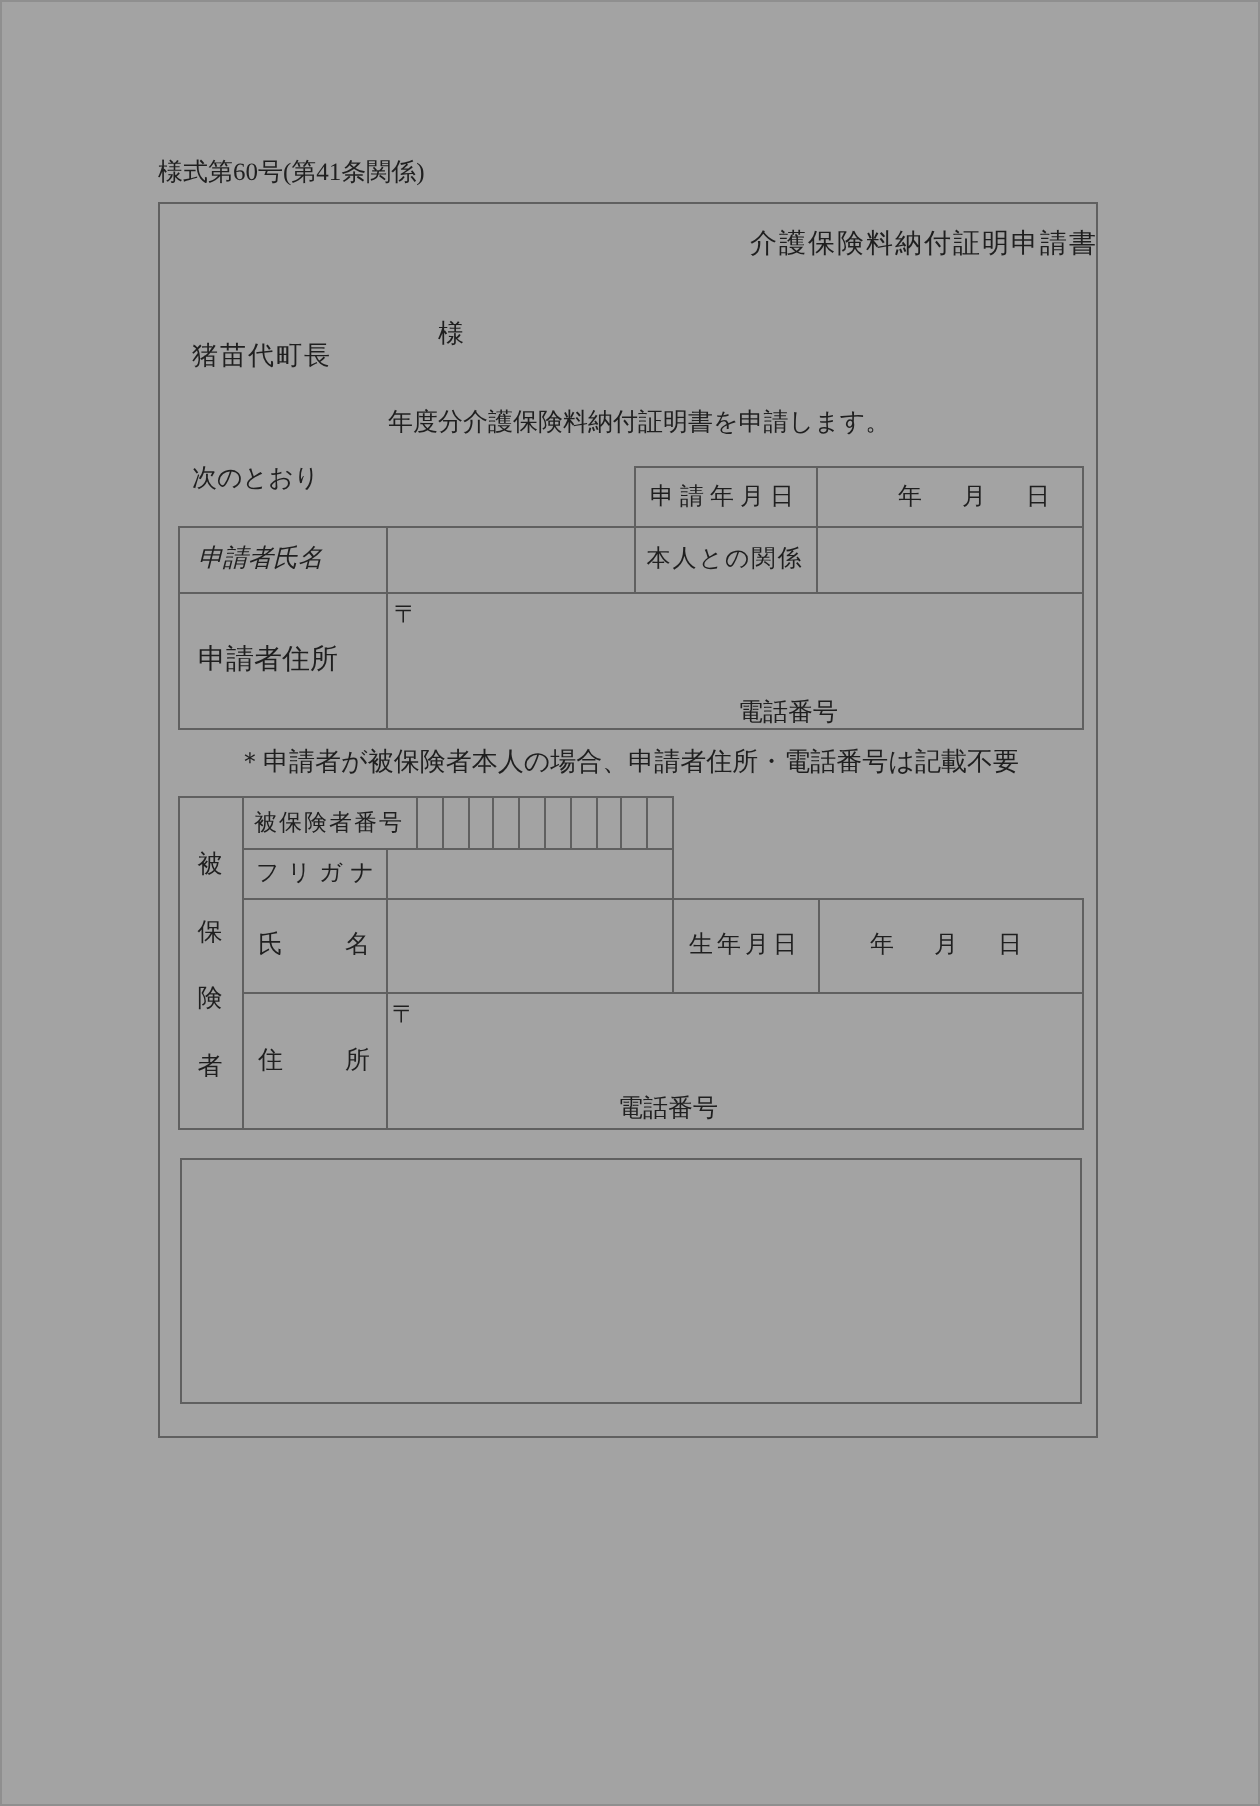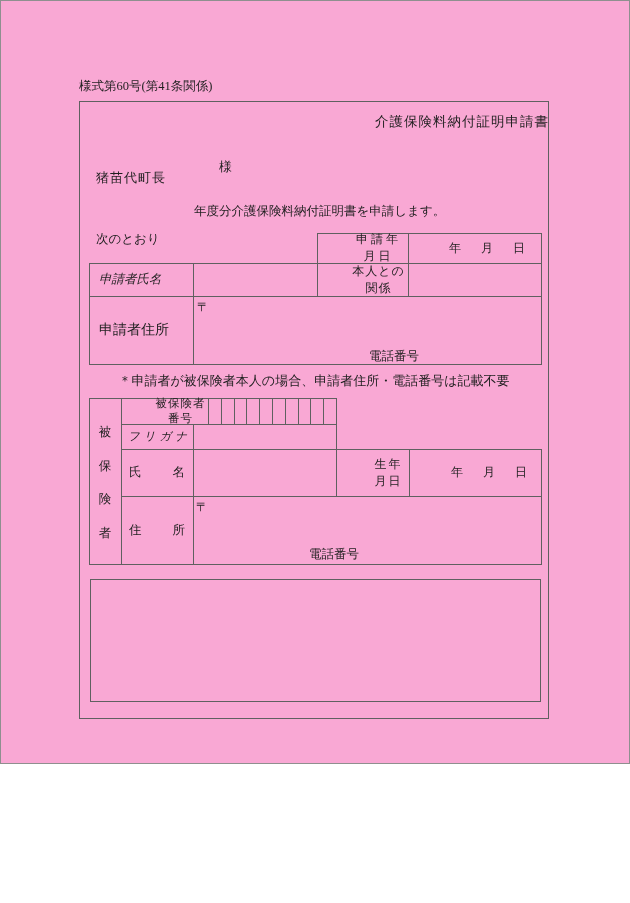--- a/index.html
+++ b/index.html
@@ -1,26 +1,26 @@
 <!DOCTYPE html>
 <html style="--border: #606060; --text: #1f1f1f;"><head>
 <meta charset="utf-8">
 <style>
   :root { --border:#606060; --text:#1f1f1f; }
   html,body{margin:0;padding:0;background:#ffffff;}
   .page{
-    position:relative;width:630px;height:764px;background:#f9a8d4;
+    position:relative;width:630px;height:903px;background:#a3a3a3;
     font-family:"Liberation Serif","DejaVu Serif",serif;color:var(--text);
     border:1px solid #8f8f8f;box-sizing:border-box;overflow:hidden;
   }
   .abs{position:absolute;}
   .hl{position:absolute;height:1px;background:var(--border);}
   .vl{position:absolute;width:1px;background:var(--border);}
   .cell{position:absolute;display:flex;align-items:center;box-sizing:border-box;}
-  .center{justify-content:center;text-align:center;padding-left:32px;}
+  .center{justify-content:center;text-align:right;}
   .right{justify-content:flex-end;}
   .between{justify-content:space-between;}
   .box{position:absolute;border:1px solid var(--border);box-sizing:border-box;background:transparent;}
   .sidecol{position:absolute;display:flex;flex-direction:column;align-items:center;justify-content:space-between;box-sizing:border-box;}
   .digit-row{position:absolute;display:flex;box-sizing:border-box;}
   .digit-row span{flex:1;border-left:1px solid var(--border);box-sizing:border-box;height:100%;}
 </style>
 </head>
 <body>
 
@@ -95,21 +95,21 @@
         <span></span>
         <span></span>
         <span></span>
         <span></span>
         <span></span>
         <span></span>
         <span></span>
         <span></span>
       </div>
 
-    <div class="cell" style="left:32px;top:26px;width:72px;height:25px;padding-left:7px;font-size:11.5px;letter-spacing:4px;font-style:italic;">フリガナ</div>
+    <div class="cell" style="left:32px;top:26px;width:72px;height:25px;padding-left:7px;font-size:11.5px;letter-spacing:4px;">フリガナ</div>
     <div class="cell" style="left:104px;top:26px;width:143px;height:25px;"></div>
 
     <div class="cell between" style="left:32px;top:51px;width:72px;height:47px;padding:0 8px;font-size:12.5px;">
       <span>氏</span>
       <span>名</span>
     </div>
     <div class="cell" style="left:104px;top:51px;width:143px;height:47px;"></div>
     <div class="cell center" style="left:247px;top:51px;width:73px;height:47px;font-size:12px;letter-spacing:2px;">生年月日</div>
     <div class="cell center" style="left:320px;top:51px;width:132px;height:47px;font-size:12px;letter-spacing:4px;">年　月　日</div>
 

